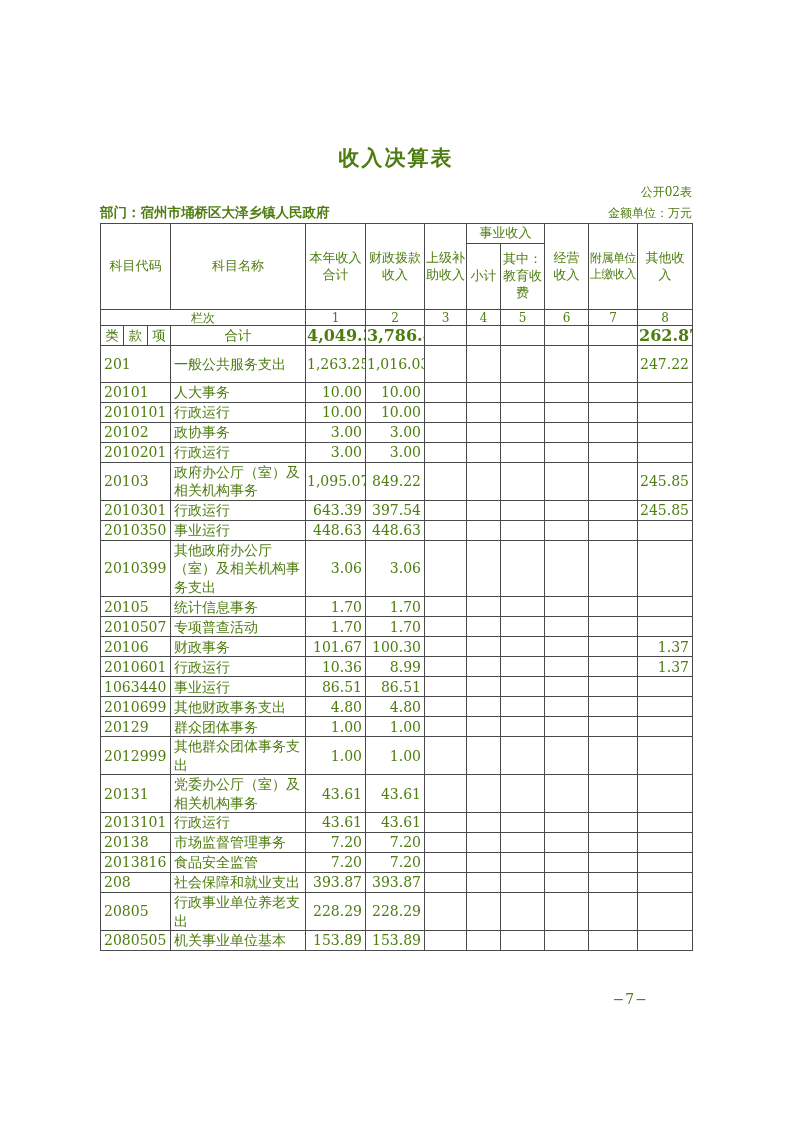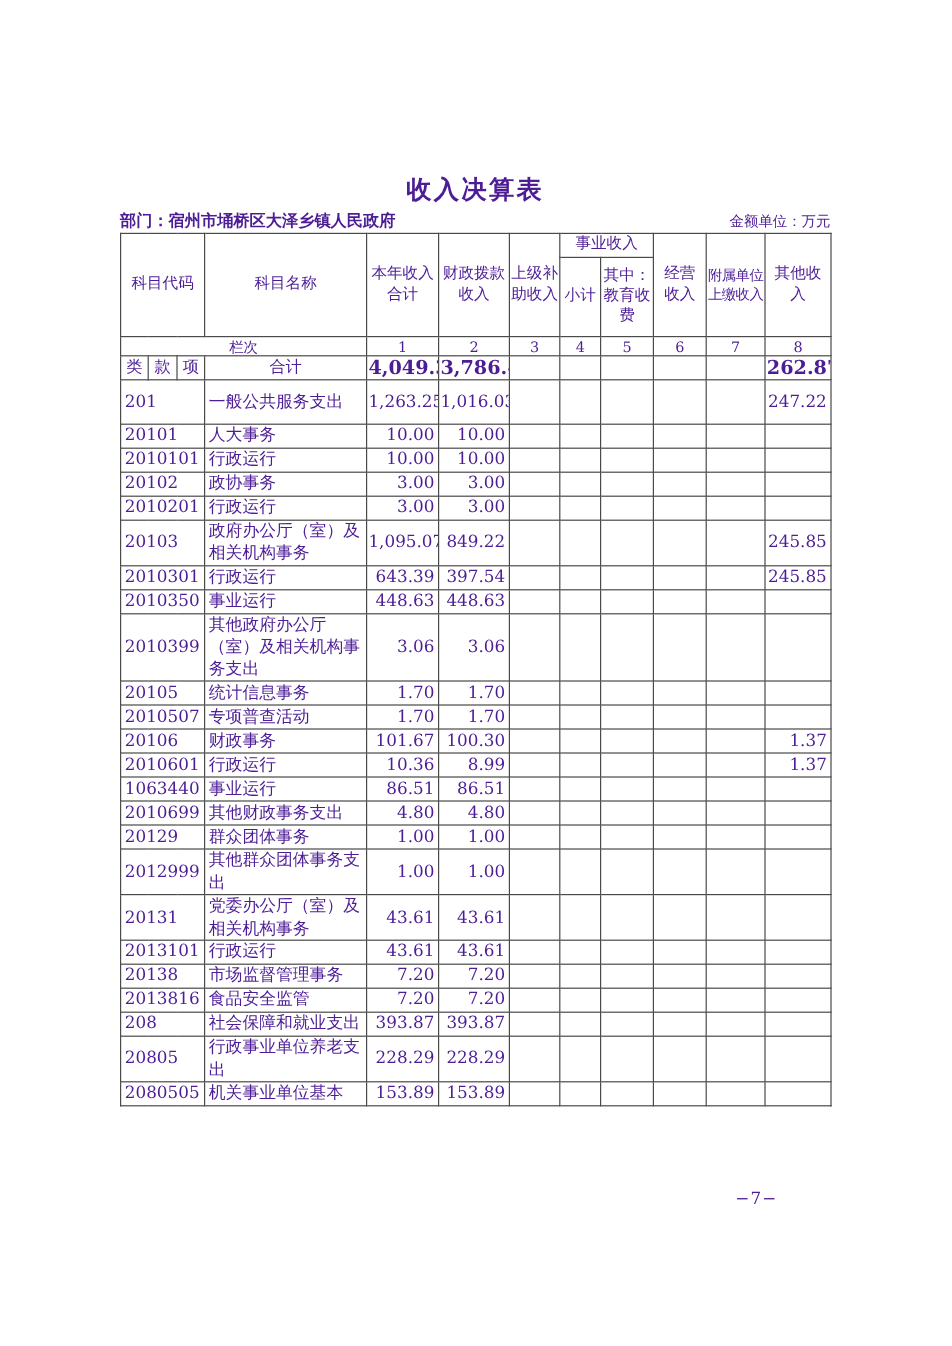--- a/index.html
+++ b/index.html
@@ -2,21 +2,21 @@
 <html lang="zh"><head>
 <meta charset="utf-8">
 <style>
   * { box-sizing: border-box; }
   html, body { margin: 0; padding: 0; background: #ffffff; }
   .page {
     position: relative;
     width: 793px;
     height: 1122px;
     background: #ffffff;
-    color: #4c1d95;
+    color: #4d7c0f;
     font-family: "DejaVu Serif", "Liberation Serif", serif;
     overflow: hidden;
   }
   .content { position: absolute; left: 100px; top: 0; width: 592px; }
   .doc-title {
     margin: 0;
     padding-top: 144px;
     text-align: center;
     font-size: 21px;
     font-weight: bold;
@@ -74,20 +74,21 @@
   }
 </style>
 </head>
 <body>
 
 <div class="page">
   <div class="content">
 
     <h1 class="doc-title">收入决算表</h1>
 
+    <div class="table-code">公开02表</div>
 
     <div class="meta-line">
       <span class="dept">部门：宿州市埇桥区大泽乡镇人民政府</span>
       <span class="unit">金额单位：万元</span>
     </div>
 
     <table class="fin">
       <colgroup>
         <col style="width:23px">
           <col style="width:24px">

